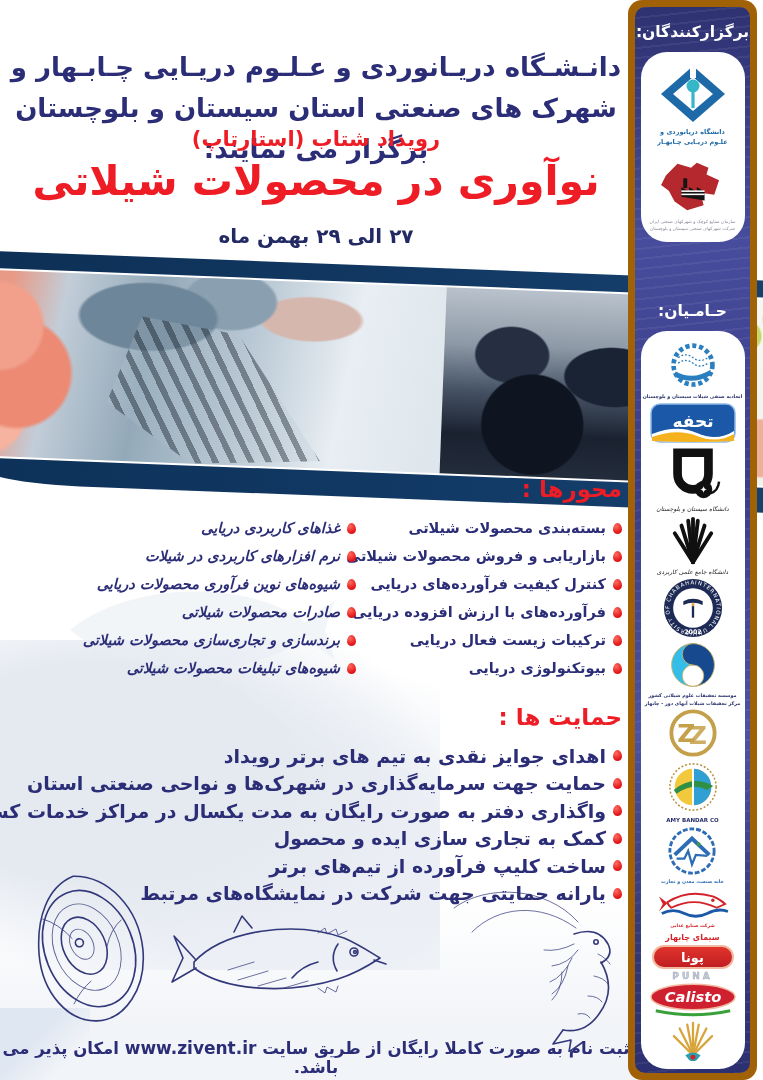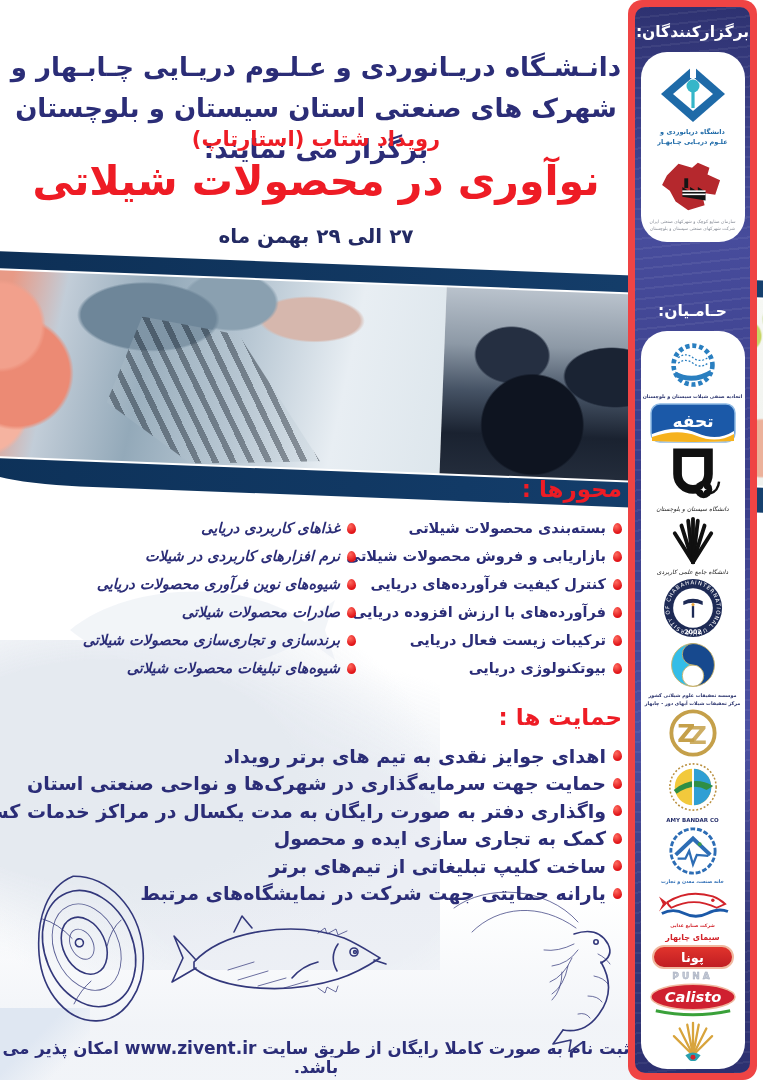--- a/index.html
+++ b/index.html
@@ -86,31 +86,31 @@
   
   .sketch { position:absolute; z-index:1; }
   .sk-steak { left:22px; top:868px; transform:rotate(-14deg); }
   .sk-tuna  { left:168px; top:900px; }
   .sk-shrimp{ left:428px; top:880px; }
   .sk path, .sk ellipse, .sk circle, .sk polyline, .sk line { fill:none; stroke:#33387b; stroke-width:1.6; stroke-linecap:round; stroke-linejoin:round; }
   .sk .thin { stroke-width:.9; opacity:.8; }
 
   
   .sidebar { position:absolute; top:0; right:6px; width:129px; height:1080px; z-index:5;
-             background:#ef4444; border-radius:14px; padding:7px; }
+             background:#a16207; border-radius:14px; padding:7px; }
   .sb-inner { height:100%; border-radius:10px; overflow:hidden;
       background:
         repeating-linear-gradient(174deg, rgba(255,255,255,.06) 0 2px, transparent 2px 10px),
         linear-gradient(180deg,#2e3271 0%, #474c9c 22%, #393d88 45%, #4c51a3 68%, #343878 88%, #2c3070 100%);
       display:flex; flex-direction:column; align-items:center; }
   .sb-head { color:#ffffff; font-weight:bold; font-size:15.5px; direction:rtl; text-align:center; }
   .sb-head-1 { margin-top:16px; }
   .sb-head-2 { margin-top:60px; }
   .capsule { background:#ffffff; border-radius:26px; width:104px; display:flex; flex-direction:column;
-             }
+             align-items:center; }
   .cap-1 { margin-top:11px; padding:12px 3px 10px; }
   .cap-2 { margin-top:11px; margin-bottom:4px; flex:1; padding:10px 2px 8px; justify-content:space-between; }
   .logo { display:flex; flex-direction:column; align-items:center; gap:2px; }
   .cap-txt { font-size:6.5px; font-weight:bold; color:#1e6aa8; direction:rtl; text-align:center; line-height:1.5; }
   .cap-txt-xs { font-size:4.5px; color:#8a8f99; direction:rtl; text-align:center; line-height:1.6; font-weight:normal; }
   .cap-txt-navy { color:#27306b; font-size:4.8px; font-weight:bold; direction:rtl; text-align:center; line-height:1.5; }
   .cap-txt-cal { font-size:6px; color:#222; font-style:italic; direction:rtl; text-align:center; }
   .puna-pill { width:82px; height:24px; background:linear-gradient(180deg,#e1342c,#c01d22);
       border:2px solid #f0b9a0; border-radius:12px; color:#fff; font-weight:bold; font-size:13px;
       display:flex; align-items:center; justify-content:center; }
@@ -216,21 +216,21 @@
     <div class="t-item">
         <span class="bullet"></span>
         <span>واگذاری دفتر به صورت رایگان به مدت یکسال در مراکز خدمات کسب و کار</span>
       </div>
     <div class="t-item">
         <span class="bullet"></span>
         <span>کمک به تجاری سازی ایده و محصول</span>
       </div>
     <div class="t-item">
         <span class="bullet"></span>
-        <span>ساخت کلیپ تبلیغاتی از تیم‌های برتر</span>
+        <span>ساخت کلیپ فرآورده از تیم‌های برتر</span>
       </div>
     <div class="t-item">
         <span class="bullet"></span>
         <span>یارانه حمایتی جهت شرکت در نمایشگاه‌های مرتبط</span>
       </div>
   </div>
 
   <div class="footer">
     <span>ثبت نام به صورت کاملا رایگان از طریق سایت</span>
     <span class="url">www.zivent.ir</span>

